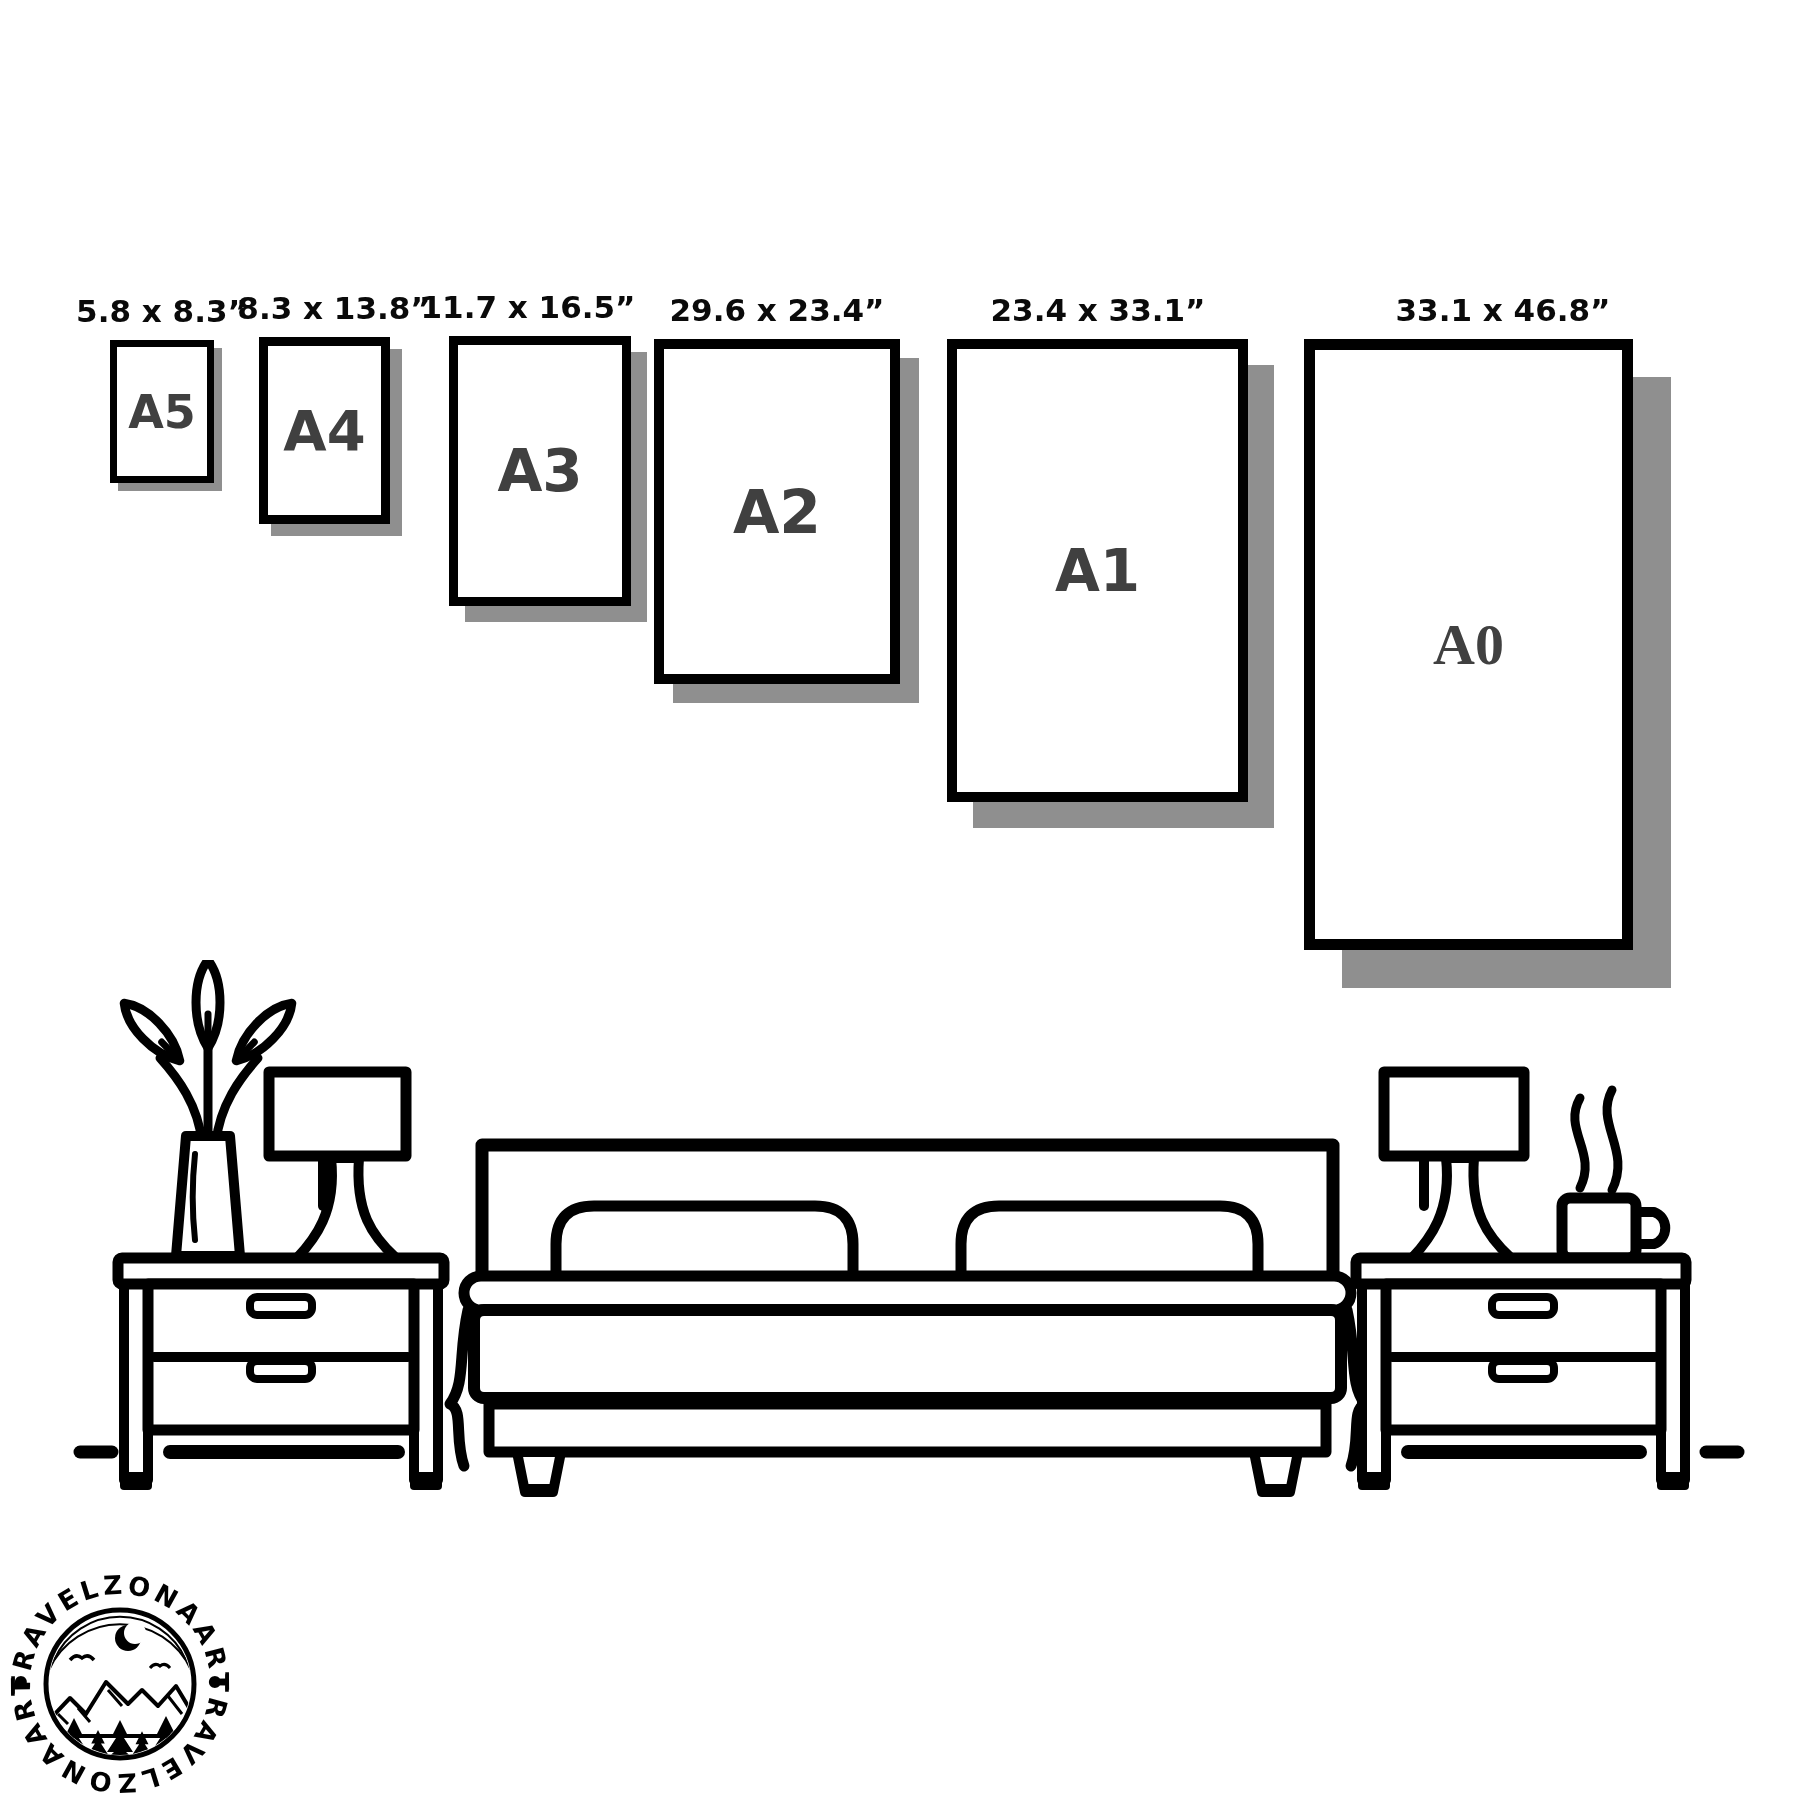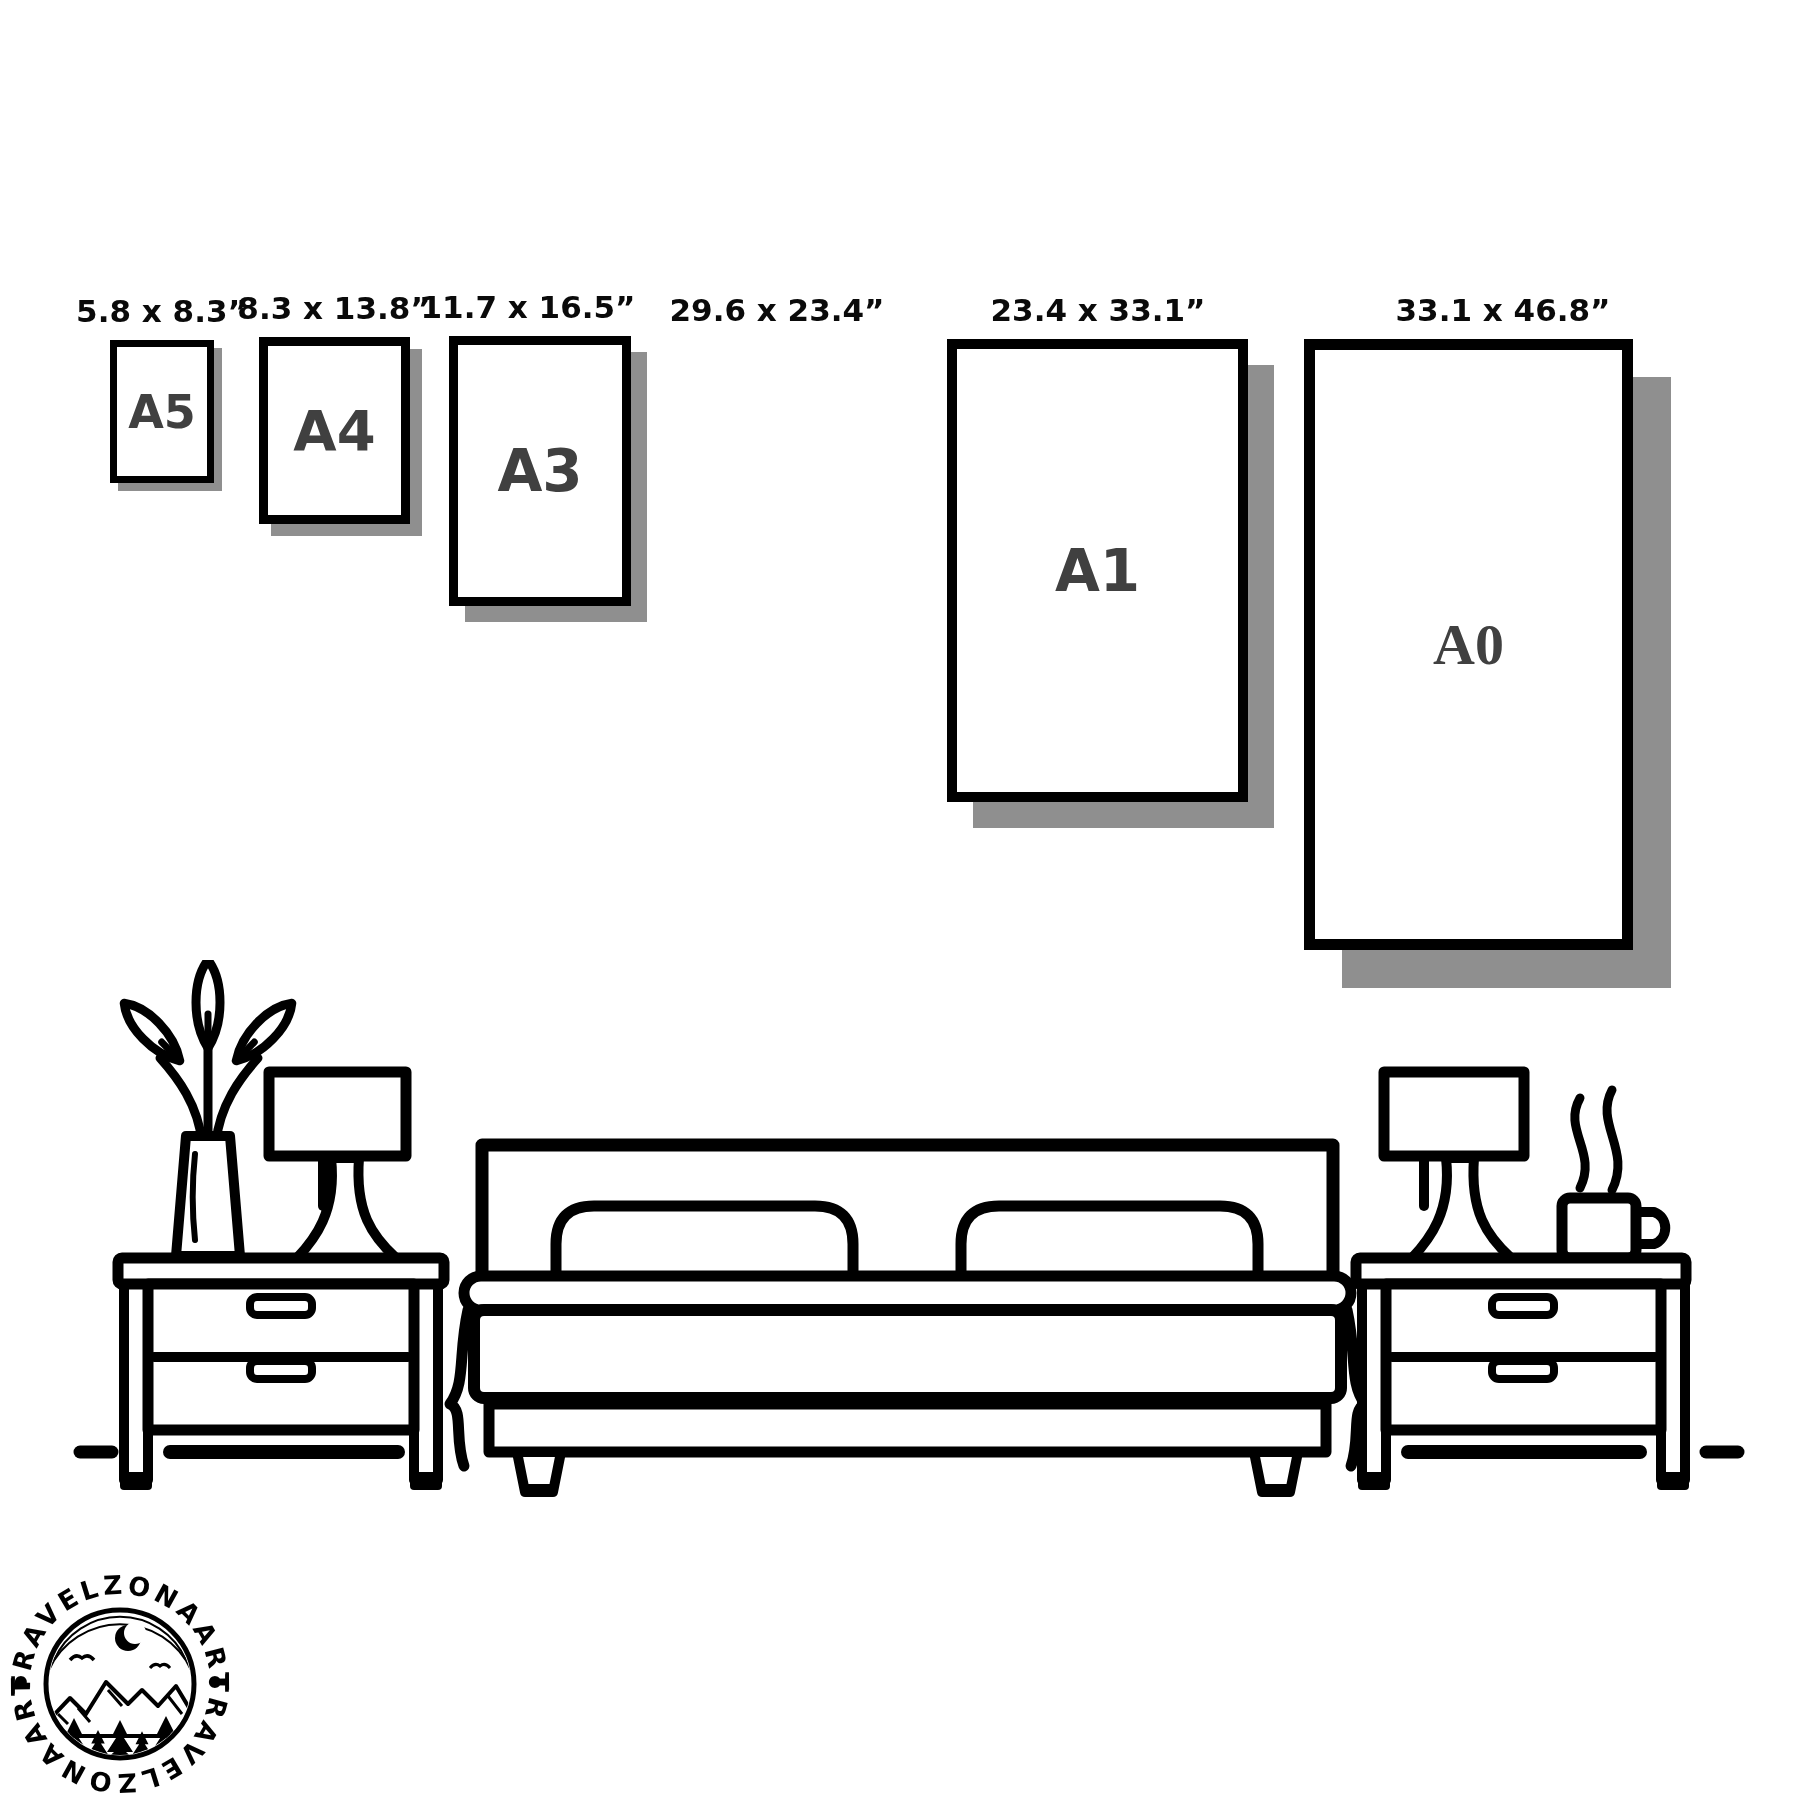--- a/index.html
+++ b/index.html
@@ -14,21 +14,21 @@
   .dim-label{
     position:absolute;transform:translateX(-50%);white-space:nowrap;
     font-size:31px;font-weight:bold;letter-spacing:0px;color:#0a0a0a;
   }
   .paper-frame{
     position:absolute;background:#fff;border-style:solid;border-color:#000;
     box-sizing:border-box;display:flex;align-items:center;justify-content:center;
   }
   .paper-frame .size-letter{font-weight:bold;color:#404040;}
   .frame-a5{left:110px;top:340px;width:104px;height:143px;border-width:7px;box-shadow:8px 8px 0 #8f8f8f;}
-  .frame-a4{left:259px;top:337px;width:151px;height:187px;border-width:9px;box-shadow:12px 12px 0 #8f8f8f;}
+  .frame-a4{left:259px;top:337px;width:131px;height:187px;border-width:9px;box-shadow:12px 12px 0 #8f8f8f;}
   .frame-a3{left:449px;top:336px;width:182px;height:270px;border-width:9px;box-shadow:16px 16px 0 #8f8f8f;}
   .frame-a2{left:654px;top:339px;width:246px;height:345px;border-width:10px;box-shadow:19px 19px 0 #8f8f8f;}
   .frame-a1{left:947px;top:339px;width:301px;height:463px;border-width:10px;box-shadow:26px 26px 0 #8f8f8f;}
   .frame-a0{left:1304px;top:339px;width:329px;height:611px;border-width:11px;box-shadow:38px 38px 0 #8f8f8f;font-family:Liberation Serif, serif;}
   .fs-a5{font-size:46px;}
   .fs-a4{font-size:56px;}
   .fs-a3{font-size:58px;}
   .fs-a2{font-size:60px;}
   .fs-a1{font-size:58px;}
   .fs-a0{font-size:58px;}
@@ -56,20 +56,23 @@
 
   <div class="paper-frame frame-a5">
     <span class="size-letter fs-a5">A5</span>
   </div>
   <div class="paper-frame frame-a4">
     <span class="size-letter fs-a4">A4</span>
   </div>
   <div class="paper-frame frame-a3">
     <span class="size-letter fs-a3">A3</span>
   </div>
+  <div class="paper-frame frame-a2">
+    <span class="size-letter fs-a2">A2</span>
+  </div>
   <div class="paper-frame frame-a1">
     <span class="size-letter fs-a1">A1</span>
   </div>
   <div class="paper-frame frame-a0">
     <span class="size-letter fs-a0">A0</span>
   </div>
 
   <svg class="bedroom-svg" viewBox="0 960 1800 560">
 
     <g>

